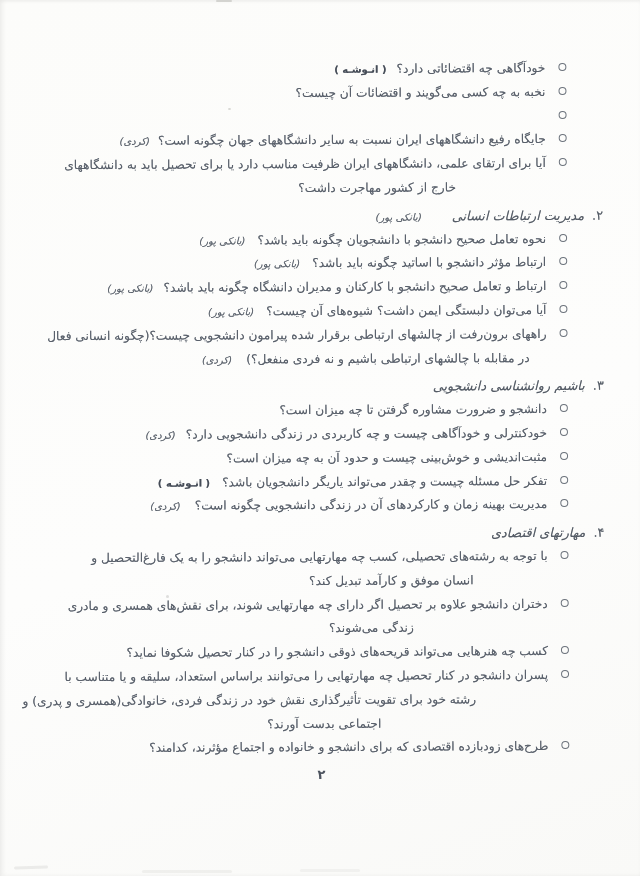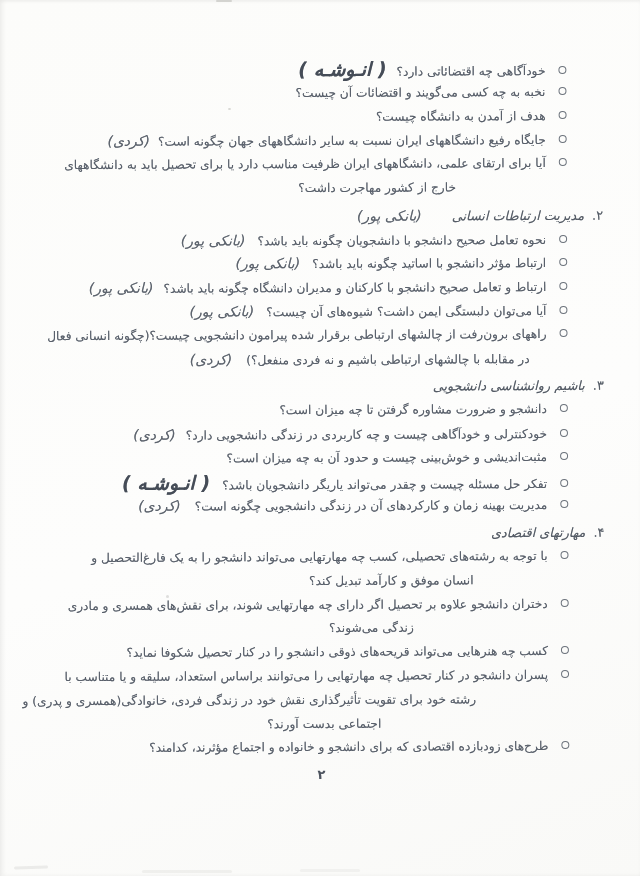--- a/index.html
+++ b/index.html
@@ -55,27 +55,26 @@
     width:6px;height:6px;
     border:1px solid #6c737c;
     border-radius:50%;
     margin-inline-end:13px;
     vertical-align:1px;
     background:transparent;
   }
   .note{white-space:nowrap;}
   .note.italic{
     font-style:italic;
-    font-size:14px;
+    font-size:10px;
     color:#5d646e;
   }
   .note.bold{
-    font-style:italic;
     font-weight:700;
-    font-size:19px;
+    font-size:10px;
     color:#454c57;
     letter-spacing:0.5px;
   }
   .page-number{
     direction:rtl;
     text-align:center;
     margin-top:7px;
     font-size:13px;
     font-weight:700;
     color:#4d545f;
@@ -100,21 +99,21 @@
   <div class="speck s2"></div>
   <div class="speck s3"></div>
   <div class="smudge m1"></div>
   <div class="smudge m2"></div>
   <div class="smudge m3"></div>
 
   <div class="tilt">
     <div class="doc-lines" dir="rtl">
         <div class="line item"><span class="bullet"></span><span class="txt">خودآگاهی چه اقتضائاتی دارد؟</span><span class="note bold" style="margin-inline-start: 10px;">( انـوشـه )</span></div>
         <div class="line item"><span class="bullet"></span><span class="txt">نخبه به چه کسی می‌گویند و اقتضائات آن چیست؟</span></div>
-        <div class="line item"><span class="bullet"></span><span class="txt">هدف از آمدن به دانشگاه چیست؟</span></div>
+        <div class="line item"><span class="bullet"></span></div>
         <div class="line item"><span class="bullet"></span><span class="txt">جایگاه رفیع دانشگاههای ایران نسبت به سایر دانشگاههای جهان چگونه است؟</span><span class="note italic" style="margin-inline-start: 8px;">(کردی)</span></div>
         <div class="line item"><span class="bullet"></span><span class="txt">آیا برای ارتقای علمی، دانشگاههای ایران ظرفیت مناسب دارد یا برای تحصیل باید به دانشگاههای</span></div>
         <div class="line cont" style="padding-right: 183px;"><span class="txt">خارج از کشور مهاجرت داشت؟</span></div>
         <div class="line header"><span class="sec-num">۲.</span><span class="sec-title">مدیریت ارتباطات انسانی</span><span class="note italic" style="margin-inline-start: 30px;">(بانکی پور)</span></div>
         <div class="line item"><span class="bullet"></span><span class="txt">نحوه تعامل صحیح دانشجو با دانشجویان چگونه باید باشد؟</span><span class="note italic" style="margin-inline-start: 12px;">(بانکی پور)</span></div>
         <div class="line item"><span class="bullet"></span><span class="txt">ارتباط مؤثر دانشجو با اساتید چگونه باید باشد؟</span><span class="note italic" style="margin-inline-start: 12px;">(بانکی پور)</span></div>
         <div class="line item"><span class="bullet"></span><span class="txt">ارتباط و تعامل صحیح دانشجو با کارکنان و مدیران دانشگاه چگونه باید باشد؟</span><span class="note italic" style="margin-inline-start: 10px;">(بانکی پور)</span></div>
         <div class="line item"><span class="bullet"></span><span class="txt">آیا می‌توان دلبستگی ایمن داشت؟ شیوه‌های آن چیست؟</span><span class="note italic" style="margin-inline-start: 12px;">(بانکی پور)</span></div>
         <div class="line item"><span class="bullet"></span><span class="txt">راههای برون‌رفت از چالشهای ارتباطی برقرار شده پیرامون دانشجویی چیست؟(چگونه انسانی فعال</span></div>
         <div class="line cont" style="padding-right: 110px;"><span class="txt">در مقابله با چالشهای ارتباطی باشیم و نه فردی منفعل؟)</span><span class="note italic" style="margin-inline-start: 14px;">(کردی)</span></div>

